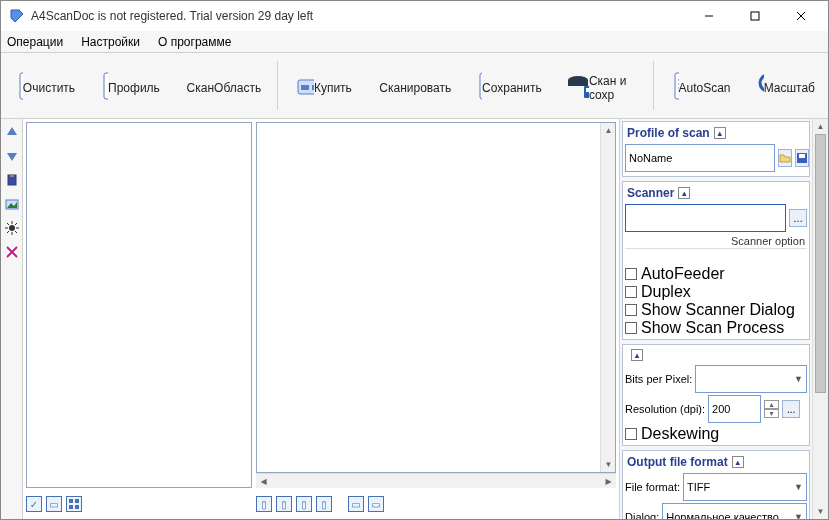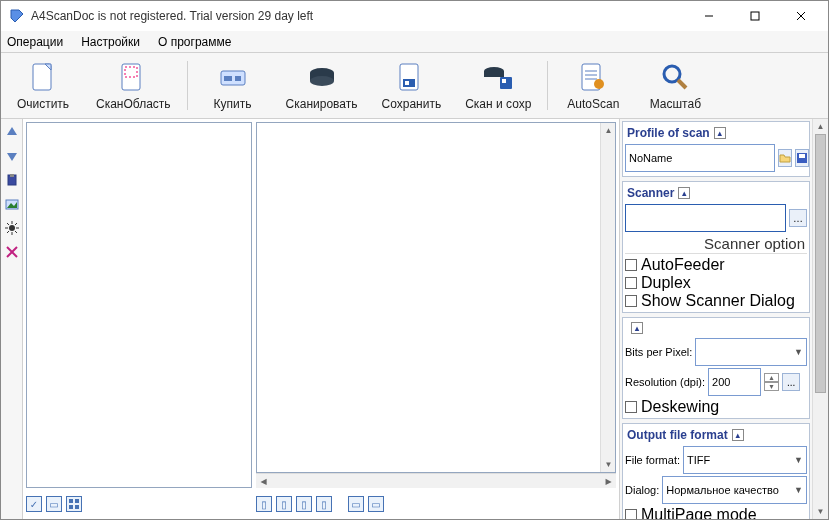--- a/index.html
+++ b/index.html
@@ -27,21 +27,21 @@
   .menubar {
     height: 22px; display: flex; align-items: center; padding: 0 0; border-bottom: 1px solid #d0d0d0;
     background: #f6f6f6; font-size: 12px; flex: 0 0 22px; gap: 6px;
   }
   .menubar span { padding: 2px 6px; }
   .toolbar {
     height: 66px; display: flex; align-items: stretch; padding: 2px; border-bottom: 1px solid #d0d0d0;
     background: #f6f6f6; flex: 0 0 66px; gap: 2px;
   }
   .tbtn {
-    display: flex; flex-direction: column; align-items: center; justify-content: center;
+    display: flex; align-items: center; justify-content: center;
     padding: 2px 10px; border: 1px solid transparent; border-radius: 3px; min-width: 80px;
   }
   .tbtn .tlabel { margin-top: 4px; font-size: 12px; color: #222; }
   .content {
     flex: 1; display: flex; min-height: 0;
   }
   .left-tools {
     width: 22px; background: #f6f6f6; border-right: 1px solid #d0d0d0;
     display: flex; flex-direction: column; align-items: center; gap: 6px; padding-top: 4px;
   }
@@ -83,21 +83,21 @@
     font-family: inherit; font-size: 11px; height: 19px; border: 1px solid #7a9bd1; padding: 13px 3px; background:#fff;
   }
   .combo { display:flex; align-items:center; justify-content:space-between; }
   .combo .dd { font-size:9px; color:#555; padding-left:3px; }
   .icon-btn {
     width: 18px; height: 18px; border:1px solid #9cb3d6; background:#eaf0f9;
     display:flex; align-items:center; justify-content:center; font-size:10px;
   }
   .chk { display:flex; align-items:center; gap:4px; font-size:16px; margin:0 0; }
   .chk .box { width:12px; height:12px; border:1px solid #666; background:#fff; }
-  .subhdr { text-align:right; font-size:15px; color:#333; padding:1px 2px; border-bottom:1px solid #ddd; margin-bottom:2px; }
+  .subhdr { text-align:right; font-size:11px; color:#333; padding:1px 2px; border-bottom:1px solid #ddd; margin-bottom:16px; }
   .divider { width:1px; background:#d0d0d0; margin:6px 3px; }
   svg { display:block; }
 </style>
 </head>
 <body>
 
 <div class="titlebar">
   <span class="app-icon">
     <svg width="16" height="16" viewBox="0 0 16 16">
         <path d="M2 2 L10 2 L14 6 L6 14 L2 10 Z" fill="#5a8fe6" stroke="#2a5db0"></path>
@@ -130,20 +130,28 @@
   <span>О программе</span>
 </div>
 
 <div class="toolbar">
   <div class="tbtn">
     <svg width="32" height="32">
         <rect x="6" y="3" width="18" height="26" rx="2" fill="#fff" stroke="#5a7fc0"></rect>
         <polygon points="18,3 24,3 24,9" fill="#cfe0ff" stroke="#5a7fc0"></polygon>
       </svg>
     <span class="tlabel">Очистить</span>
+  </div>
+  <div class="tbtn">
+    <svg width="32" height="32">
+        <rect x="5" y="3" width="18" height="26" rx="2" fill="#fff" stroke="#5a7fc0"></rect>
+        <circle cx="22" cy="22" r="7" fill="#43b04a" stroke="#2a7f32"></circle>
+        <path d="M19 22 L25 22 M22 19 L22 25" stroke="#fff" stroke-width="2"></path>
+      </svg>
+    <span class="tlabel">Профиль</span>
   </div>
   <div class="tbtn">
     <svg width="32" height="32">
         <rect x="5" y="3" width="18" height="26" rx="2" fill="#fff" stroke="#5a7fc0"></rect>
         <rect x="8" y="6" width="12" height="10" fill="none" stroke="#e06" stroke-dasharray="2 2"></rect>
       </svg>
     <span class="tlabel">СканОбласть</span>
   </div>
   <div class="divider"></div>
   <div class="tbtn">
@@ -330,20 +338,24 @@
             <span>AutoFeeder</span>
           </div>
         <div class="chk">
             <span class="box"></span>
             <span>Duplex</span>
           </div>
         <div class="chk">
             <span class="box"></span>
             <span>Show Scanner Dialog</span>
           </div>
+        <div class="chk">
+            <span class="box"></span>
+            <span>Show Scan Process</span>
+          </div>
       </div>
 
       <div class="section">
         <div class="section-hdr">
           <span></span>
           <span class="chev">▴</span>
         </div>
         <div class="row">
           <label>Bits per Pixel:</label>
           <div class="combo grow">

